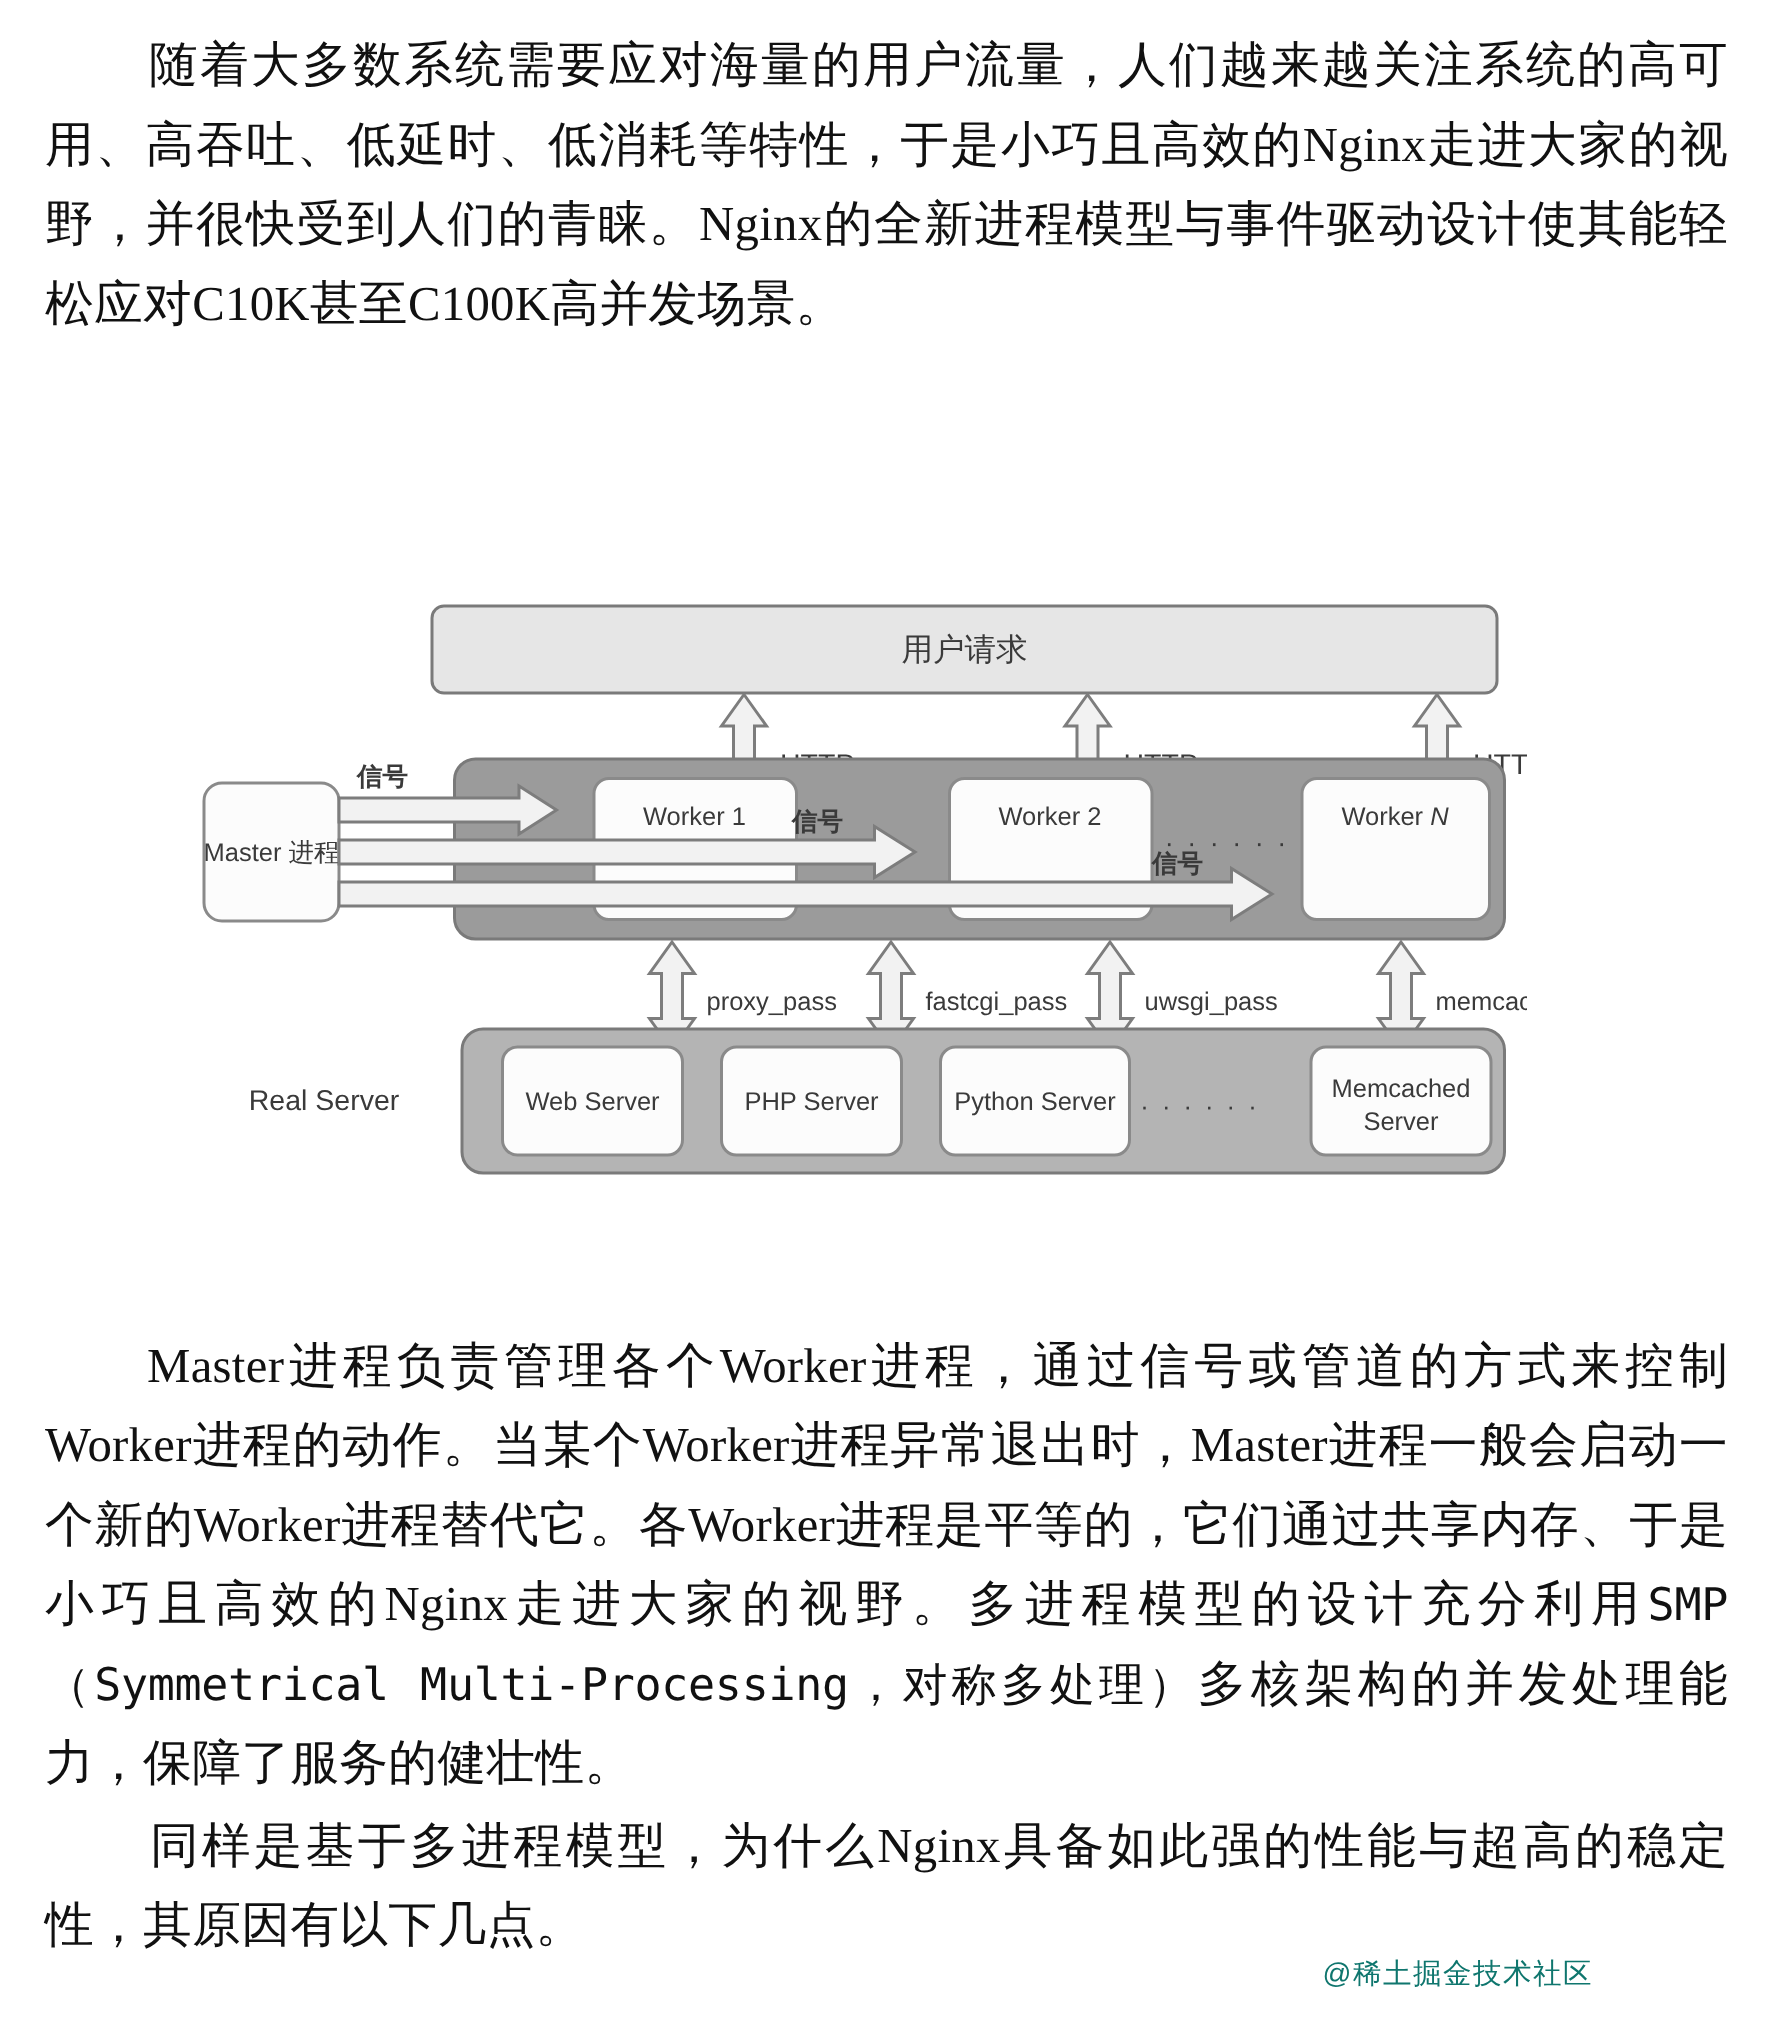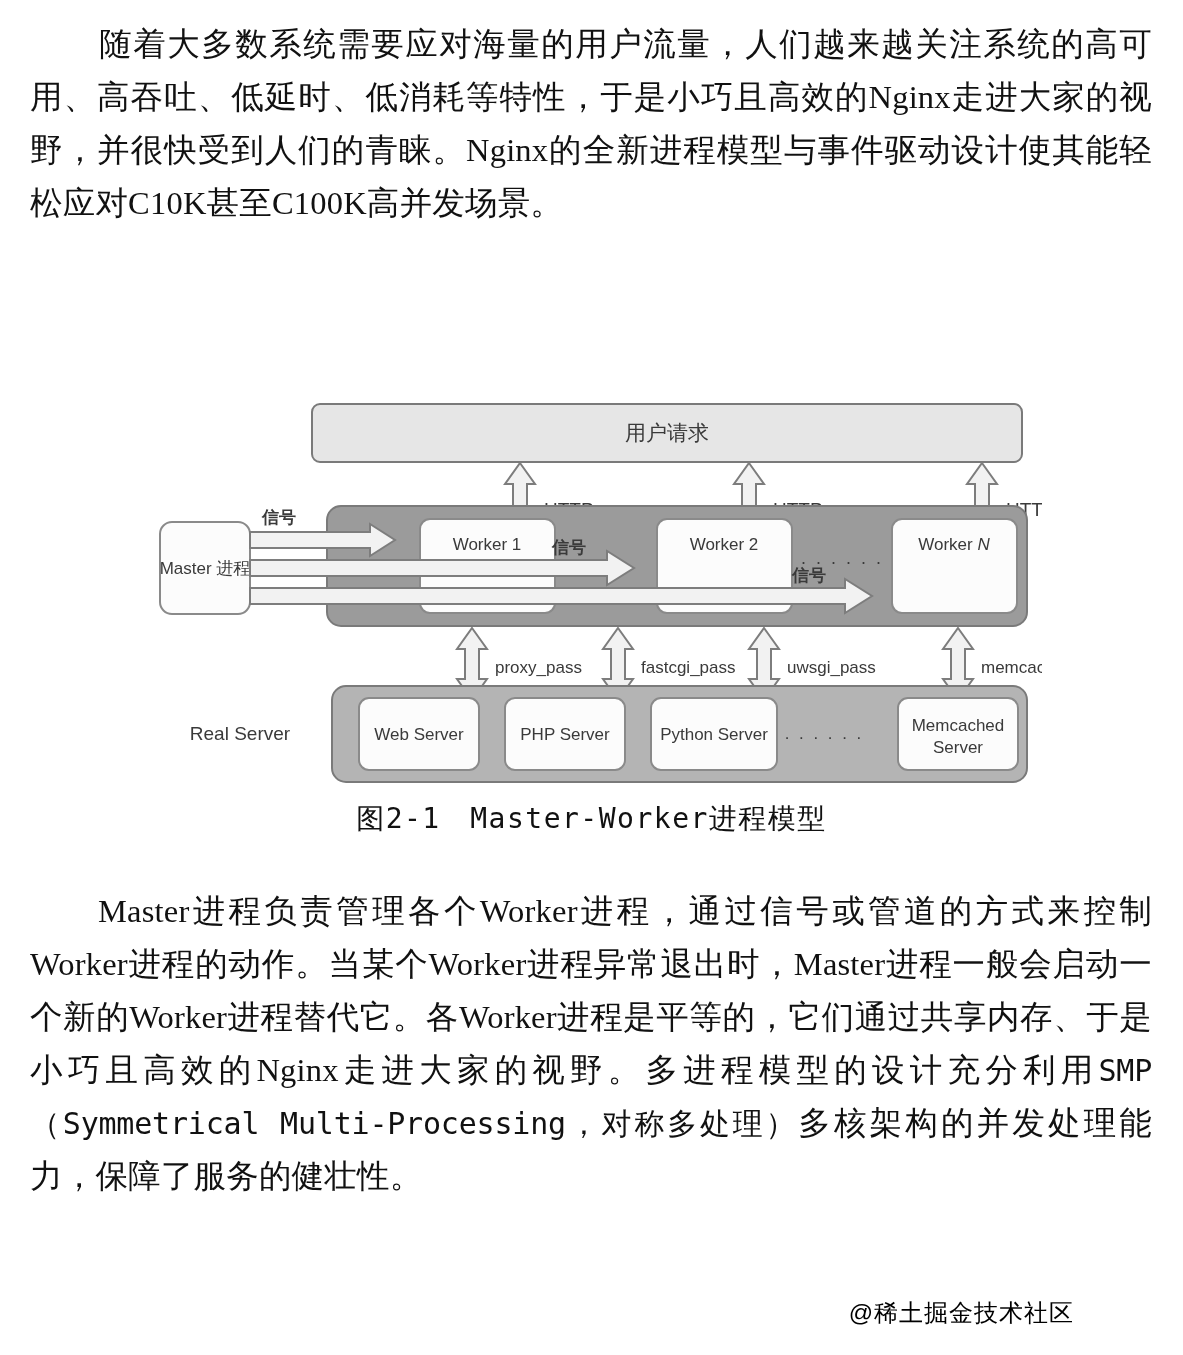--- a/index.html
+++ b/index.html
@@ -51,21 +51,21 @@
   
   #figure {
     position: absolute;
     left: 0;
     top: 380px;
     width: 1183px;
     height: 460px;
   }
   #diagram {
     position: absolute;
-    left: 152px;
+    left: 128px;
     top: 8px;
     width: 890px;
     height: 400px;
   }
   #diagram svg { display: block; }
 
   .caption {
     position: absolute;
     left: 0;
     top: 800px;
@@ -73,25 +73,25 @@
     text-align: center;
     font-family: "DejaVu Sans Mono", "Liberation Mono", monospace;
     font-size: 28px;
     letter-spacing: 1.5px;
     color: #111111;
   }
 
   
   #watermark {
     position: absolute;
-    right: 26px;
+    right: 38px;
     bottom: 26px;
     font-family: "Liberation Sans", "DejaVu Sans", sans-serif;
-    font-size: 24px;
-    color: #000000;
+    font-size: 19px;
+    color: #0f766e;
     letter-spacing: 1px;
     user-select: none;
   }
 </style>
 </head>
 <body>
 
 <div class="page">
 
   <div class="para" id="para-1"><span class="indent"></span><span>随着大多数系统需要应对海量的用户流量，人们越来越关注系统的高可用、高吞吐、低延时、低消耗等特性，于是小巧且高效的Nginx走进大家的视野，并很快受到人们的青睐。Nginx的全新进程模型与事件驱动设计使其能轻松应对C10K甚至C100K高并发场景。</span></div>
@@ -174,20 +174,20 @@
 
         <text class="lbl" x="672" y="355" text-anchor="middle" font-size="17" letter-spacing="2">· · · · · ·</text>
 
         <rect class="node" x="746" y="310" width="120" height="72" rx="10" ry="10"></rect>
         <text class="lbl" x="806" y="343" text-anchor="middle" font-size="17">Memcached</text>
         <text class="lbl" x="806" y="365" text-anchor="middle" font-size="17">Server</text>
       </svg>
     </div>
   </div>
 
-  <div class="caption">图2-1　Master-Worker进程模型</div>
 
   <div class="para" id="para-3"><span class="indent"></span><span>Master进程负责管理各个Worker进程，通过信号或管道的方式来控制Worker进程的动作。当某个Worker进程异常退出时，Master进程一般会启动一个新的Worker进程替代它。各Worker进程是平等的，它们通过共享内存、于是小巧且高效的Nginx走进大家的视野。多进程模型的设计充分利用</span><span class="mono-inline">SMP（Symmetrical Multi-Processing，对称多处理）</span><span>多核架构的并发处理能力，保障了服务的健壮性。</span></div>
 
+  <div class="para" id="para-4"><span class="indent"></span><span>同样是基于多进程模型，为什么Nginx具备如此强的性能与超高的稳定性，其原因有以下几点。</span></div>
 
   <div id="watermark">@稀土掘金技术社区</div>
 
 </div>
 
 </body></html>

